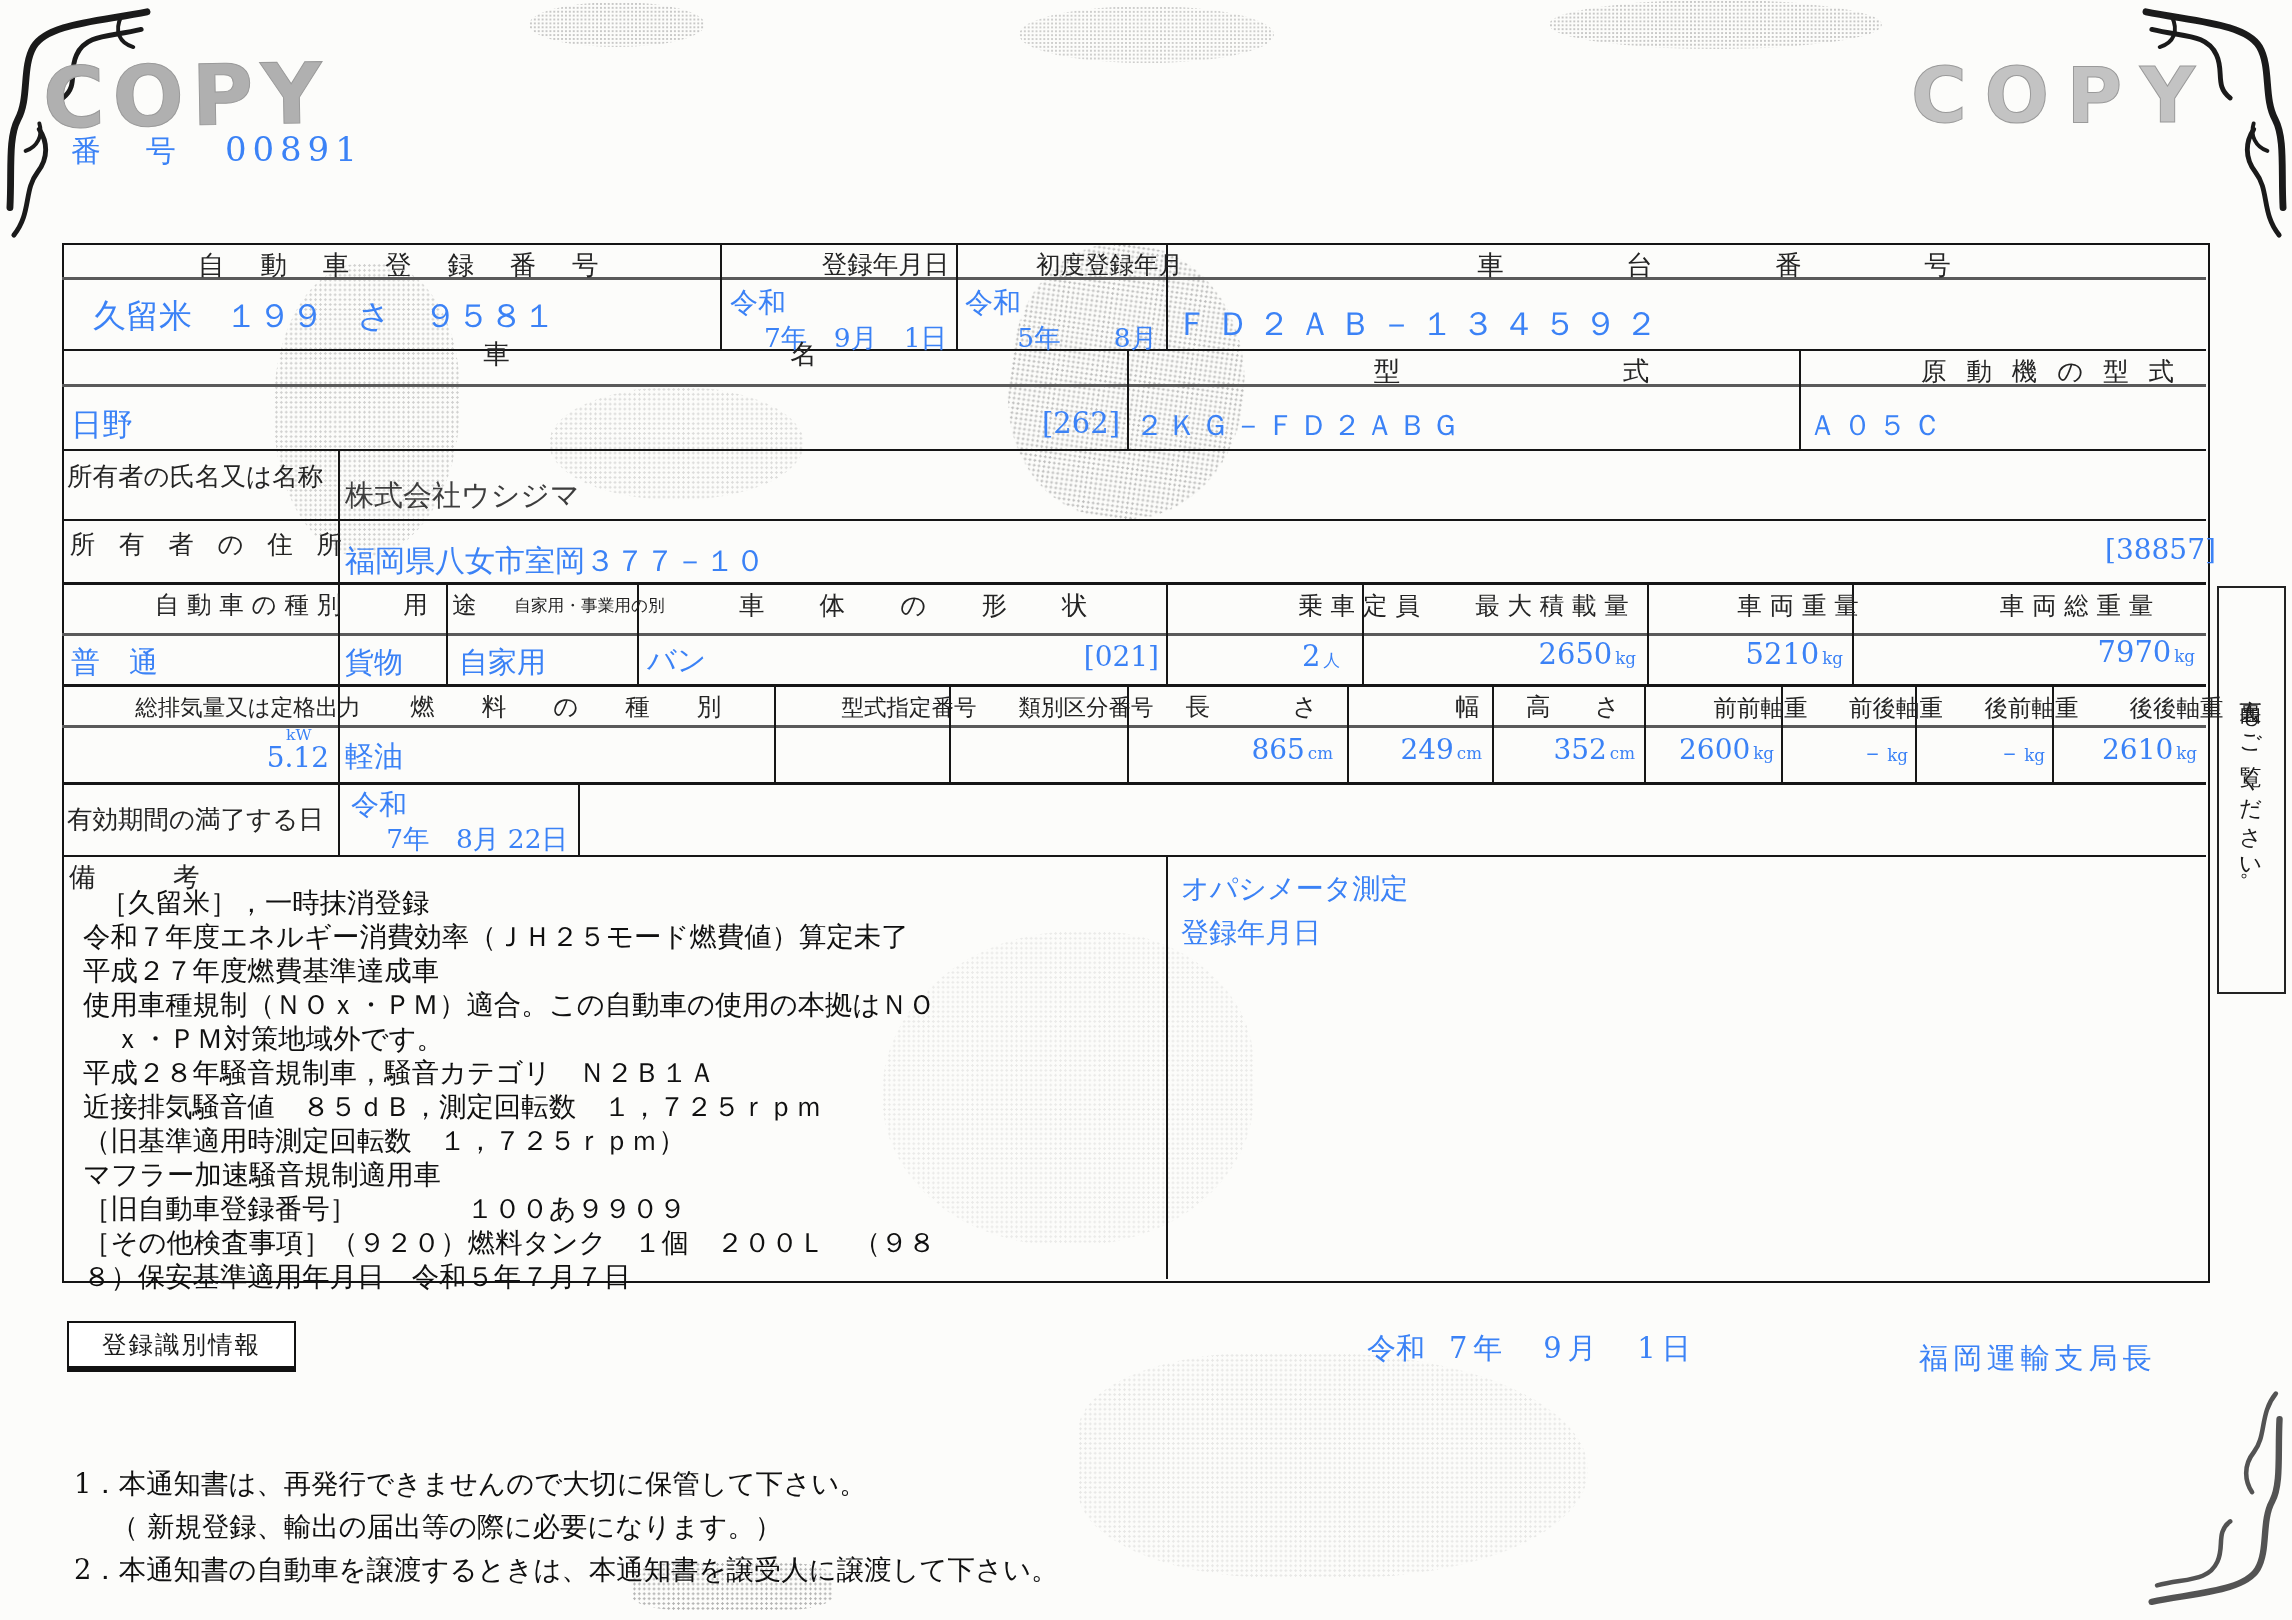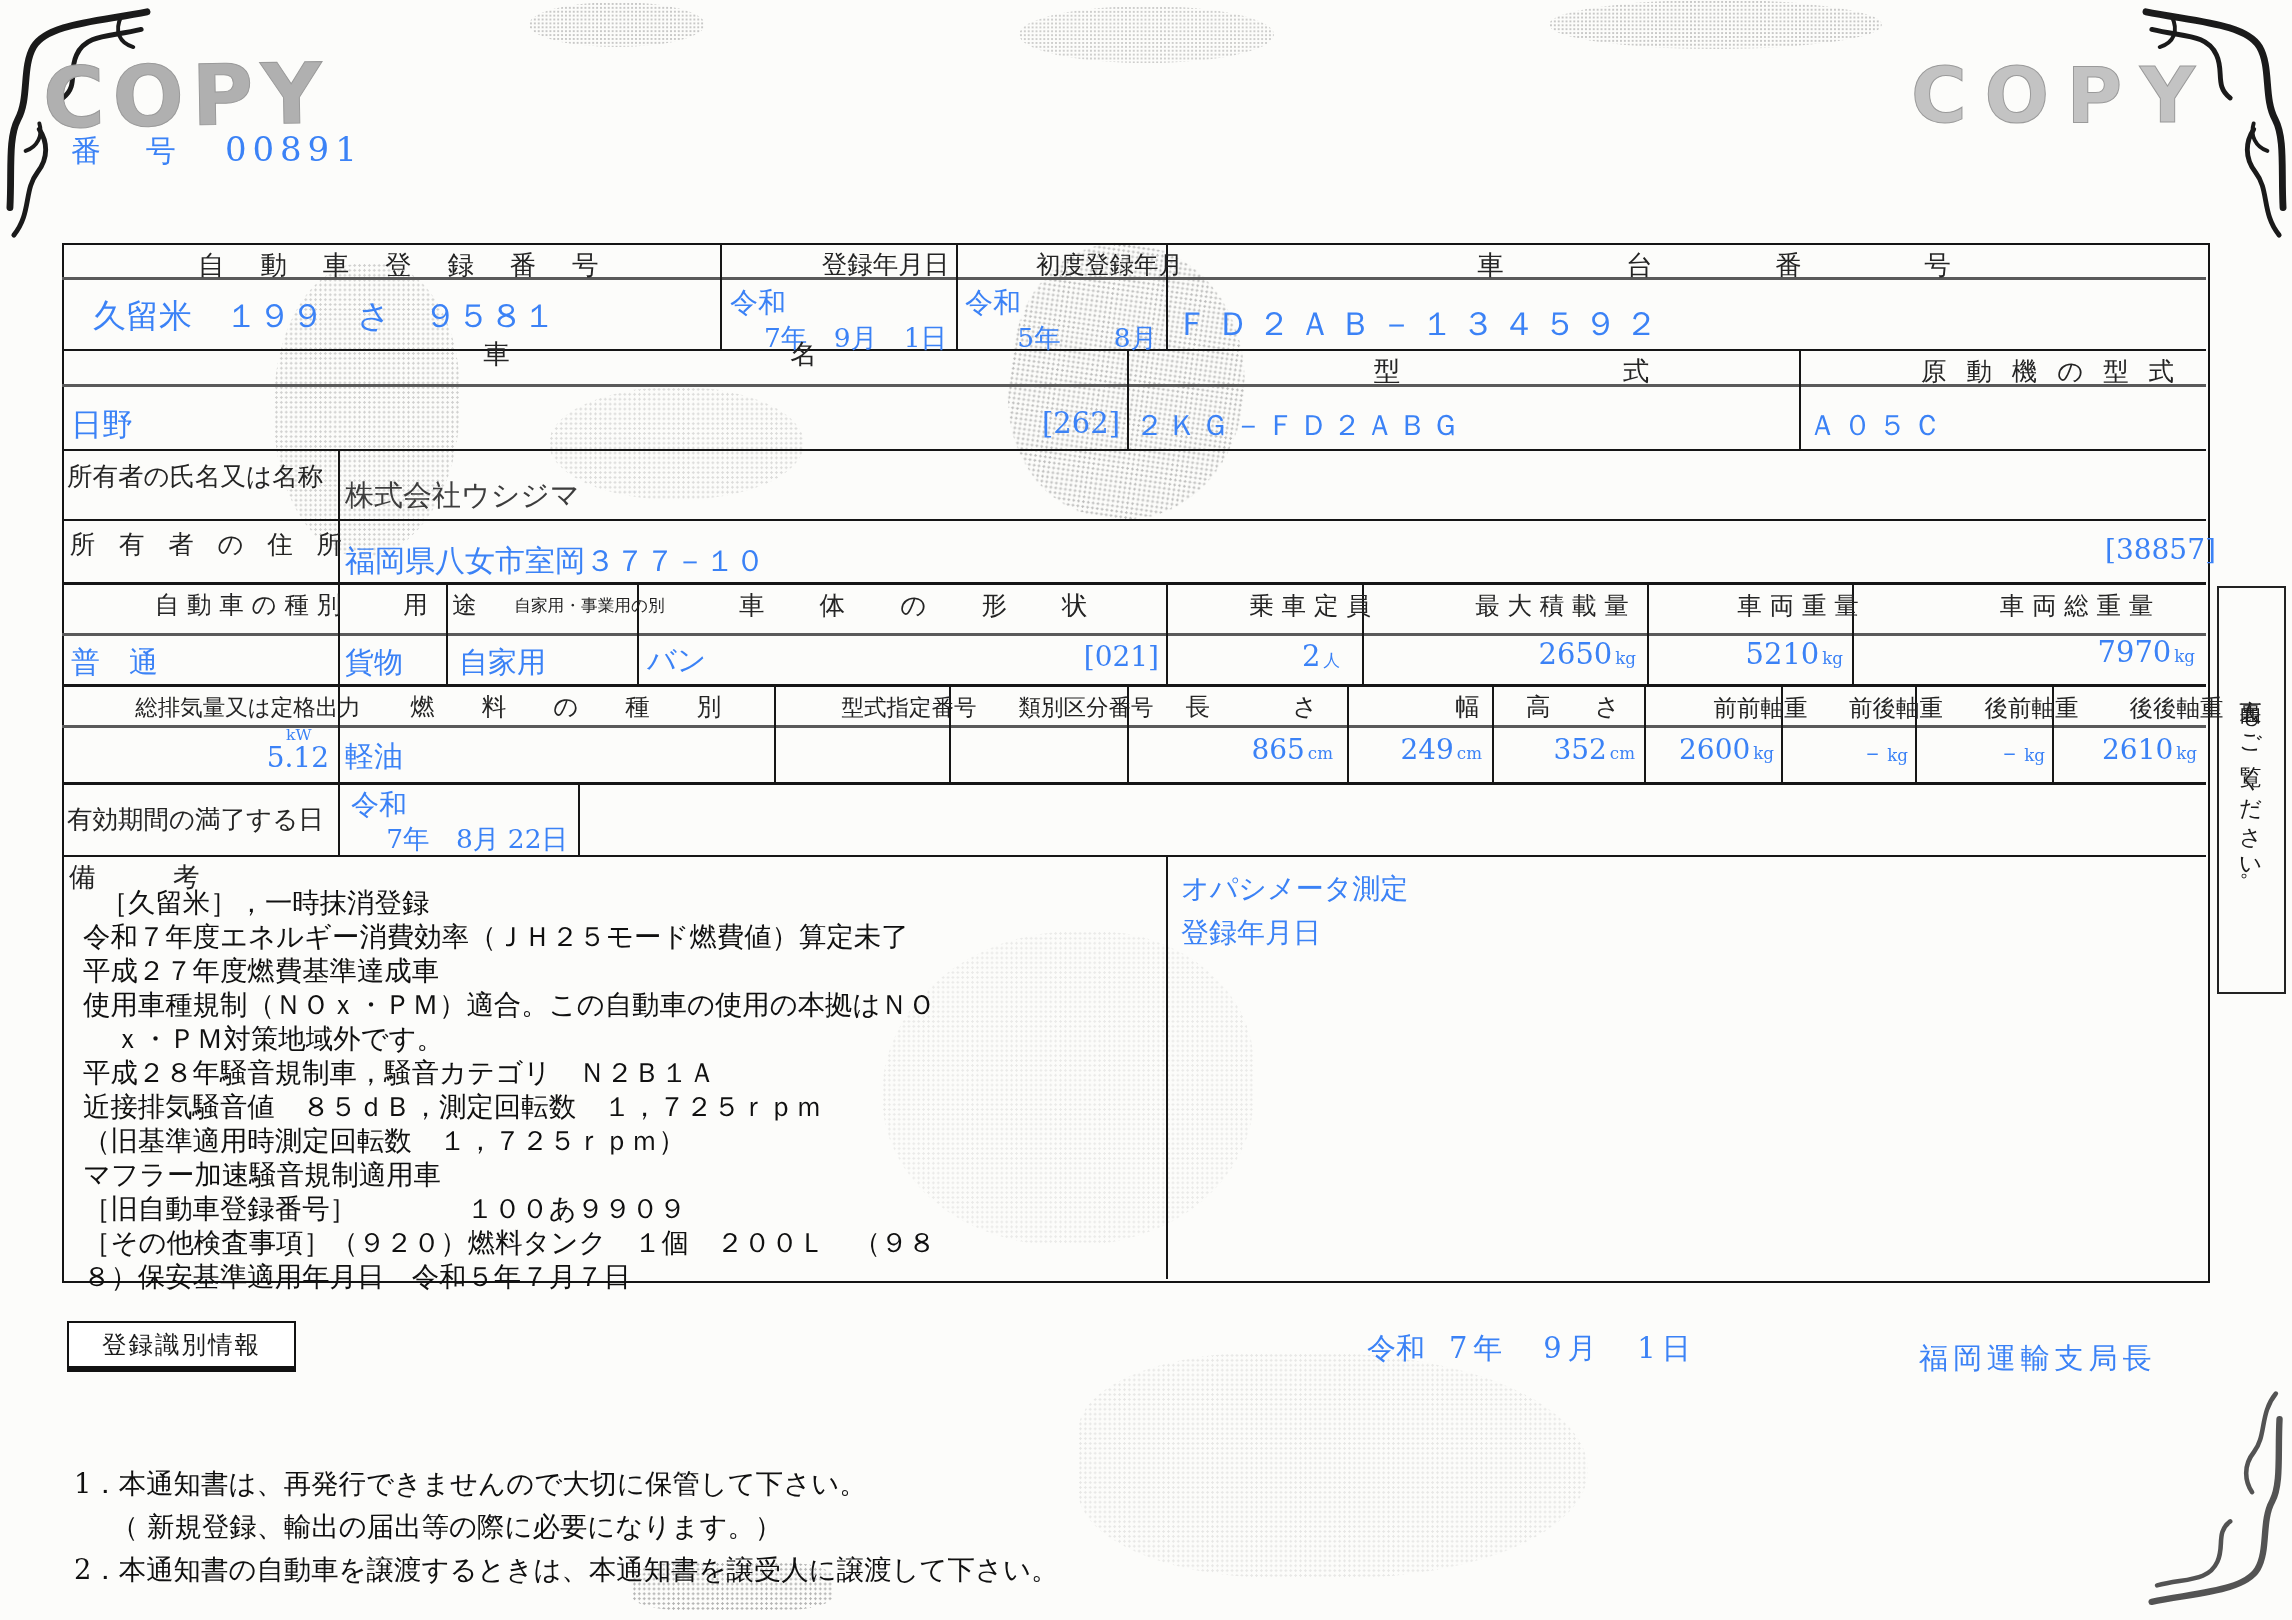--- a/index.html
+++ b/index.html
@@ -141,21 +141,21 @@
   <div class="val" style="left:67px;top:459px;font-size:25.5px;color:#242424">所有者の氏名又は名称</div>
   <div class="val" style="left:345px;top:476px;font-size:29px;color:#3d3d3d">株式会社ウシジマ</div>
   <div class="lbl" style="left:62px;top:527px;width:276px;font-size:25.5px;letter-spacing:7.8px;padding-left:7.8px">所 有 者 の 住 所</div>
   <div class="val" style="left:345px;top:541px;font-size:30px">福岡県八女市室岡３７７－１０</div>
   <div class="val" style="left:2105px;top:533px;font-size:28px">[38857]</div>
 
   <div class="lbl" style="left:62px;top:588px;width:276px;font-size:24.5px">自 動 車 の 種 別</div>
   <div class="lbl" style="left:338px;top:588px;width:108px;font-size:24.5px">用　途</div>
   <div class="lbl" style="left:446px;top:594px;width:191px;font-size:16.7px">自家用・事業用の別</div>
   <div class="lbl" style="left:637px;top:588px;width:529px;font-size:25.5px;letter-spacing:23.5px;padding-left:23.5px">車 体 の 形 状</div>
-  <div class="lbl" style="left:1166px;top:589px;width:192px;font-size:24.5px">乗 車 定 員</div>
+  <div class="lbl" style="left:1215px;top:589px;width:192px;font-size:24.5px">乗 車 定 員</div>
   <div class="lbl" style="left:1362px;top:589px;width:284px;font-size:24.5px">最 大 積 載 量</div>
   <div class="lbl" style="left:1647px;top:589px;width:206px;font-size:24.5px">車 両 重 量</div>
   <div class="lbl" style="left:1852px;top:589px;width:353px;font-size:24.5px">車 両 総 重 量</div>
 
   <div class="val" style="left:71px;top:643px;font-size:29px">普　通</div>
   <div class="val" style="left:345px;top:643px;font-size:29px">貨物</div>
   <div class="val" style="left:459px;top:643px;font-size:29px">自家用</div>
   <div class="val" style="left:647px;top:641px;font-size:29px">バン</div>
   <div class="val rt" style="left:1019px;top:640px;width:140px;font-size:28px">[021]</div>
   <div class="val rt" style="left:1166px;top:639px;width:174px;font-size:29px">

